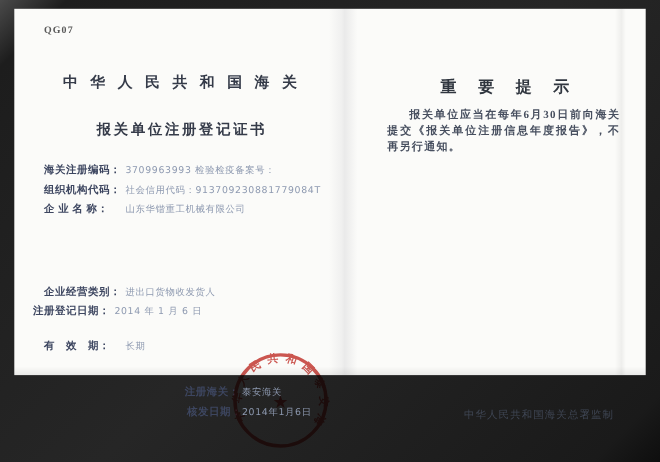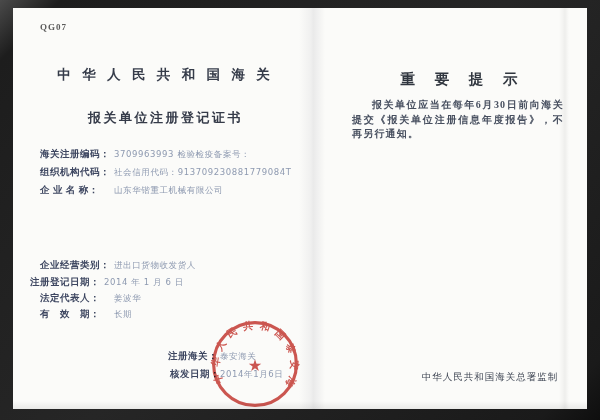--- a/index.html
+++ b/index.html
@@ -2,21 +2,21 @@
 <html><head>
 <meta charset="utf-8">
 <style>
   html,body{margin:0;padding:0;background:#111;}
   .photo{
     position:relative;width:600px;height:420px;overflow:hidden;
     background:linear-gradient(135deg,#4a4a4a 0%,#1d1d1d 6%,#262626 50%,#1a1a1a 94%,#0e0e0e 100%);
     font-family:"Liberation Serif","DejaVu Serif",serif;
   }
   .page{
-    position:absolute;left:13px;top:8px;width:574px;height:401px;
+    position:absolute;left:13px;top:8px;width:574px;height:333px;
     background:#fbfbf9;
   }
   .fold{
     position:absolute;left:286px;top:0;bottom:0;width:26px;
     background:linear-gradient(90deg,rgba(0,0,0,0) 0%,rgba(60,60,80,0.06) 45%,rgba(60,60,80,0.09) 55%,rgba(0,0,0,0) 100%);
   }
   .edge-shade-right{
     position:absolute;right:18px;top:0;bottom:0;width:10px;
     background:linear-gradient(90deg,rgba(0,0,0,0) 0%,rgba(0,0,0,0.05) 60%,rgba(0,0,0,0) 100%);
   }
@@ -86,24 +86,20 @@
       <span class="val">山东华锴重工机械有限公司</span>
     </div>
     <div class="row" style="left:27px;top:251px;">
       <span class="lbl">企业经营类别：</span>
       <span class="val">进出口货物收发货人</span>
     </div>
     <div class="row" style="left:17px;top:268px;">
       <span class="lbl">注册登记日期：</span>
       <span class="val">2014 年 1 月 6 日</span>
     </div>
-    <div class="row" style="left:27px;top:284px;">
-      <span class="lbl">法定代表人：</span>
-      <span class="val">姜波华</span>
-    </div>
     <div class="row" style="left:27px;top:300px;">
       <span class="lbl">有　效　期：</span>
       <span class="val">长期</span>
     </div>
 
     <div class="row bottom-row" style="left:155px;top:342px;">
       <span class="lbl">注册海关：</span>
       <span class="val">泰安海关</span>
     </div>
     <div class="row bottom-row" style="left:155px;top:360px;text-align:right;">

